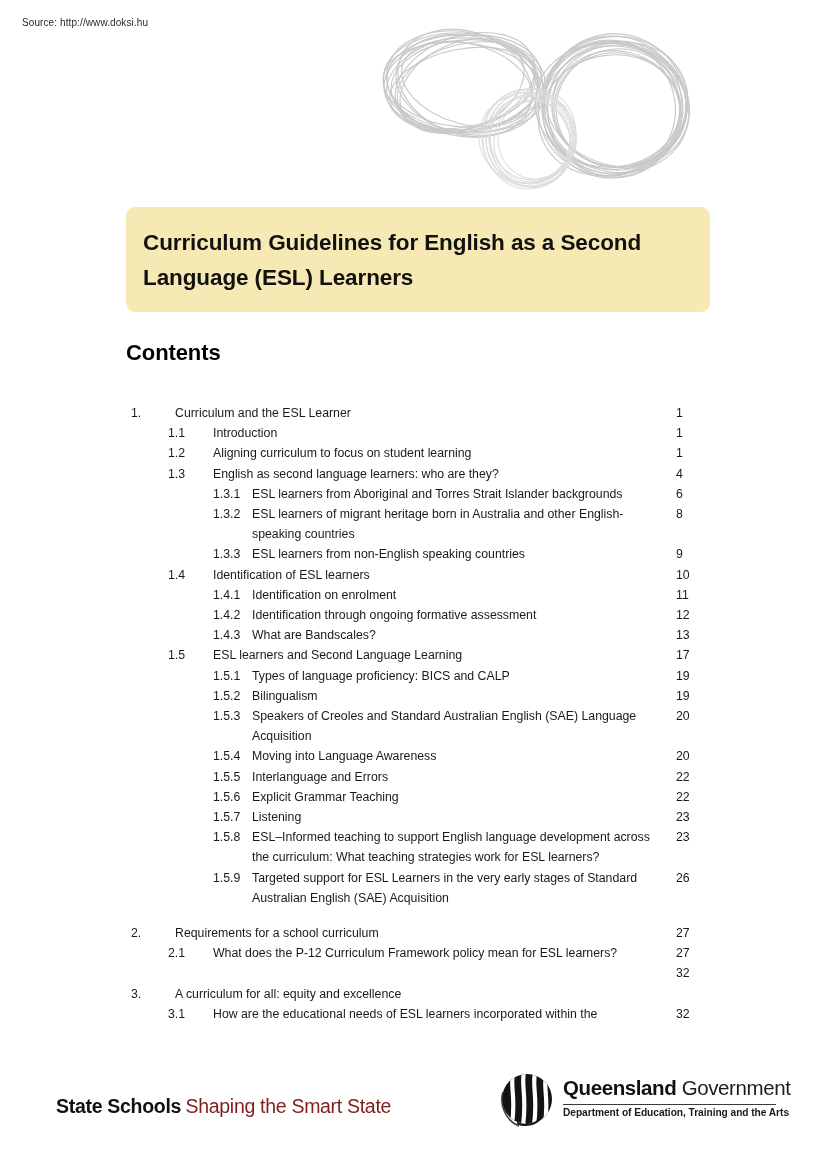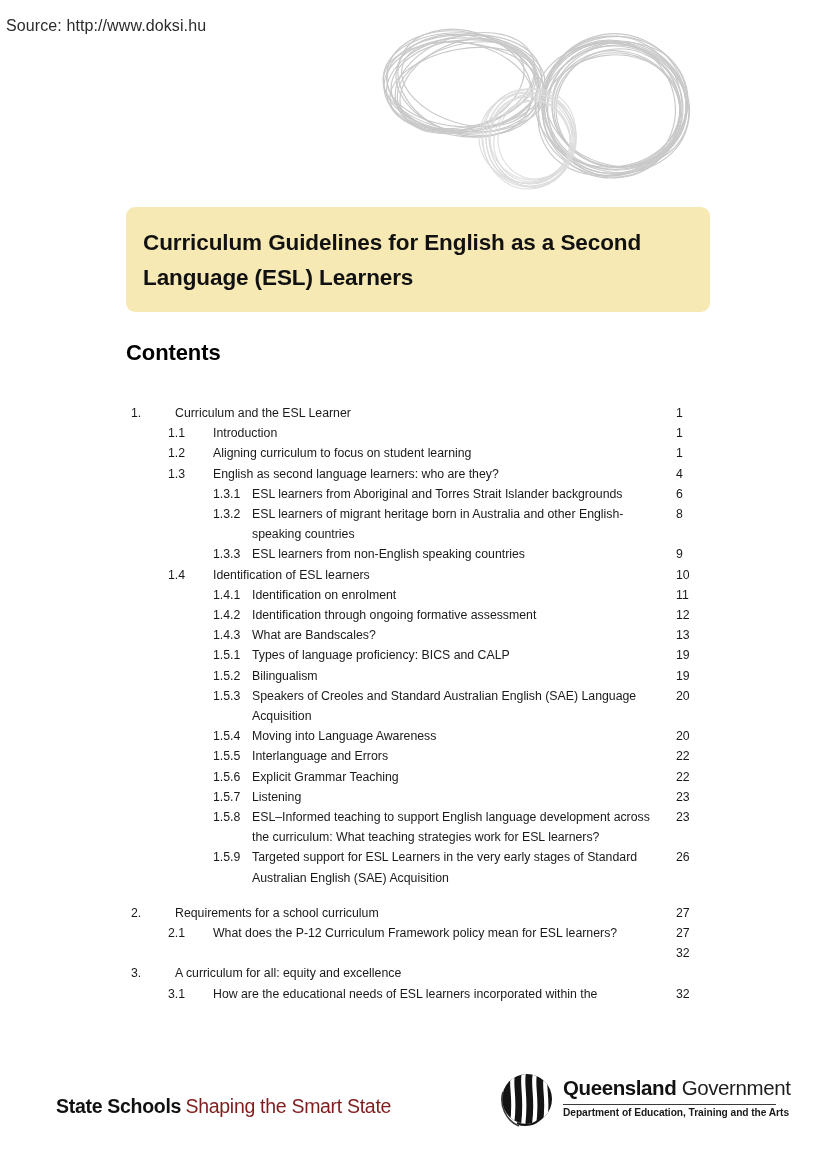--- a/index.html
+++ b/index.html
@@ -15,23 +15,23 @@
     position: relative;
     width: 827px;
     height: 1170px;
     background: #ffffff;
     overflow: hidden;
   }
 
   
   .source-line {
     position: absolute;
-    left: 6px;
+    left: 22px;
     top: 17px;
-    font-size: 16px;
+    font-size: 10px;
     color: #2b2b2b;
     letter-spacing: 0.1px;
     white-space: nowrap;
   }
 
   
   .scribble-art {
     position: absolute;
     left: 372px;
     top: 22px;
@@ -298,20 +298,25 @@
       </div>
       <div class="toc-row lvl3">
         <div class="toc-num">1.4.2</div>
         <div class="toc-label">Identification through ongoing formative assessment</div>
         <div class="toc-page">12</div>
       </div>
       <div class="toc-row lvl3">
         <div class="toc-num">1.4.3</div>
         <div class="toc-label">What are Bandscales?</div>
         <div class="toc-page">13</div>
+      </div>
+      <div class="toc-row lvl2">
+        <div class="toc-num">1.5</div>
+        <div class="toc-label">ESL learners and Second Language Learning</div>
+        <div class="toc-page">17</div>
       </div>
       <div class="toc-row lvl3">
         <div class="toc-num">1.5.1</div>
         <div class="toc-label">Types of language proficiency: BICS and CALP</div>
         <div class="toc-page">19</div>
       </div>
       <div class="toc-row lvl3">
         <div class="toc-num">1.5.2</div>
         <div class="toc-label">Bilingualism</div>
         <div class="toc-page">19</div>

